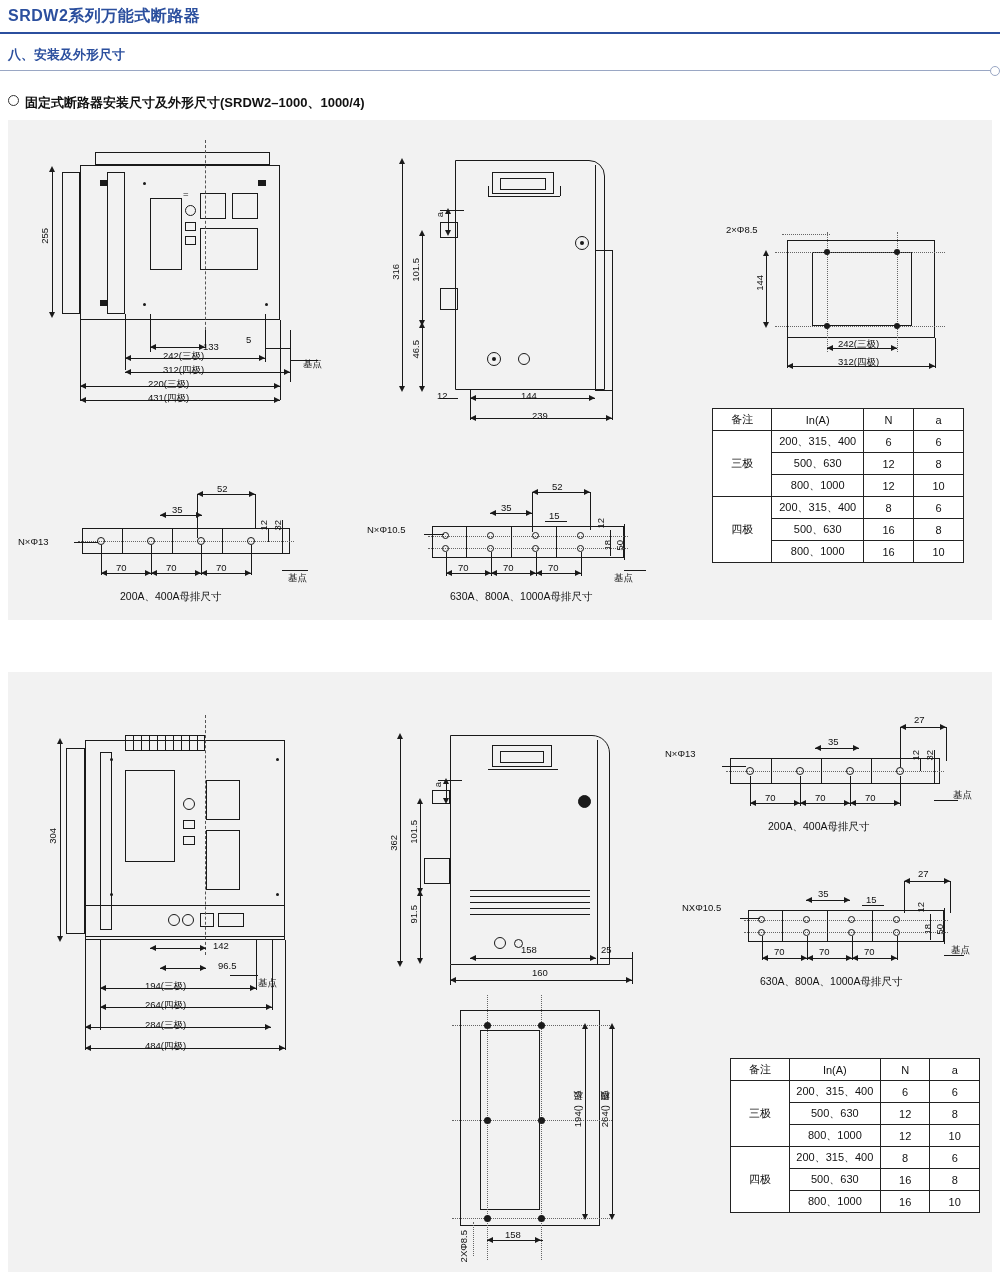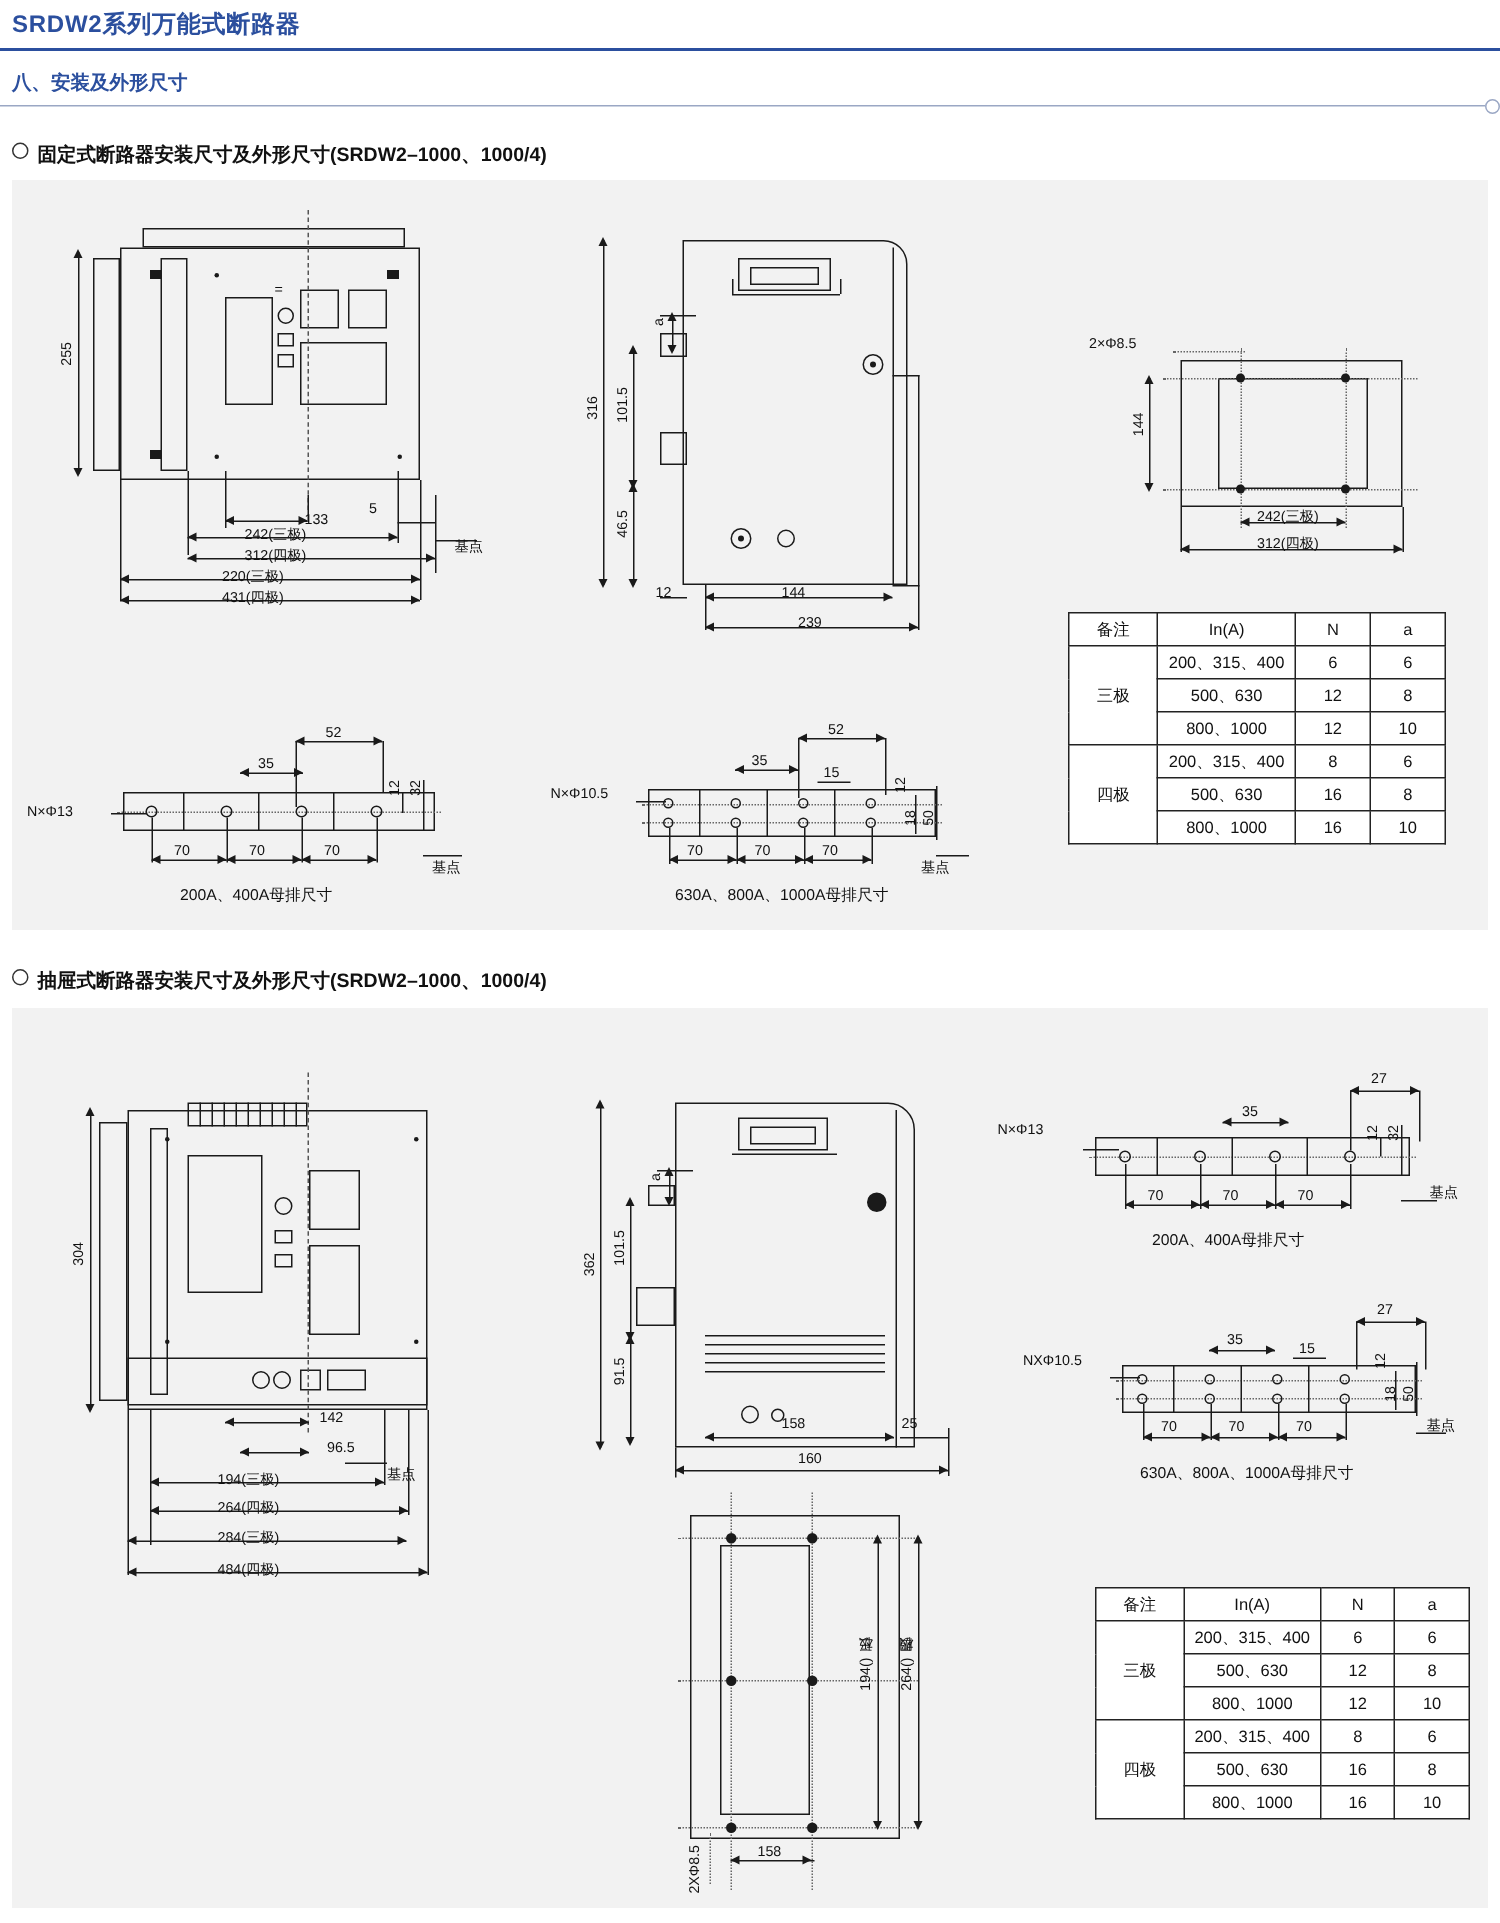--- a/index.html
+++ b/index.html
@@ -397,23 +397,20 @@
         <td>8</td>
       </tr>
       <tr>
         <td>800、1000</td>
         <td>16</td>
         <td>10</td>
       </tr>
     </tbody>
   </table>
 
-  <div class="sub-head" style="left:8px;top:645px;">
-    <span class="bullet"></span><span>抽屉式断路器安装尺寸及外形尺寸(SRDW2–1000、1000/4)</span>
-  </div>
 
   <div class="panel" style="left:8px;top:672px;width:984px;height:600px;"></div>
 
   <div>
     <div class="box" style="left:85px;top:740px;width:200px;height:200px;"></div>
     <div class="box" style="left:66px;top:748px;width:19px;height:186px;"></div>
     <div class="box" style="left:100px;top:752px;width:12px;height:178px;"></div>
     <div class="box" style="left:125px;top:735px;width:80px;height:16px;"></div>
     <div class="ln v" style="left:133px;top:735px;height:16px;"></div>
     <div class="ln v" style="left:141px;top:735px;height:16px;"></div>

